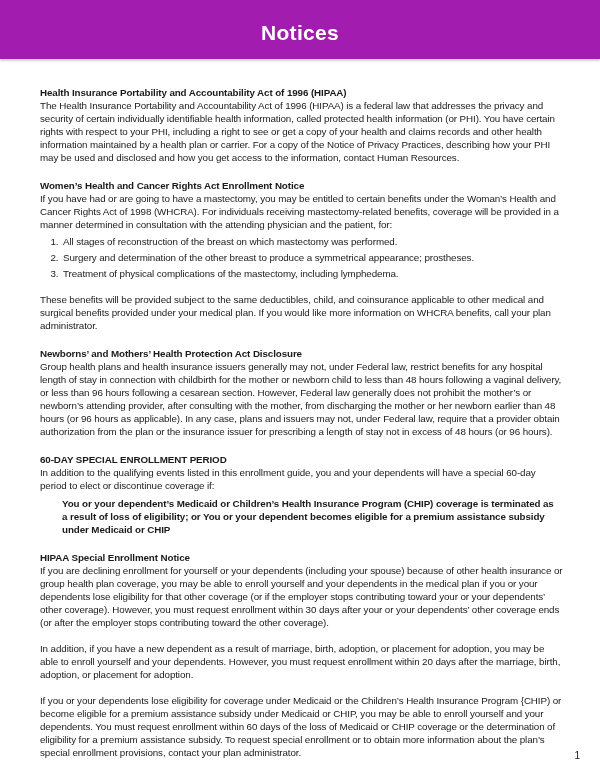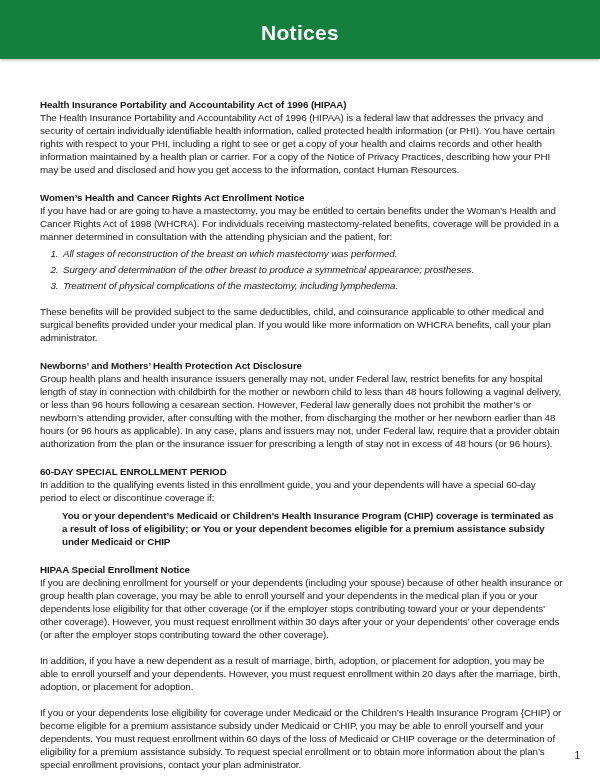--- a/index.html
+++ b/index.html
@@ -11,55 +11,54 @@
   .page {
     position: relative;
     width: 600px;
     height: 776px;
     background: #ffffff;
     font-family: "Liberation Sans", sans-serif;
     overflow: hidden;
   }
   .header {
     height: 59px;
-    background: #15803d;
+    background: #a21caf;
     display: flex;
     align-items: center;
     justify-content: center;
     box-shadow: 0 2px 2px rgba(0,0,0,0.18);
   }
   .header h1 {
     margin: 0;
     padding-top: 6px;
     color: #ffffff;
     font-size: 21px;
     font-weight: bold;
     letter-spacing: 0.3px;
   }
   .content {
     padding: 27px 36px 0 40px;
     color: #1a1a1a;
     font-size: 9.8px;
     line-height: 13px;
     letter-spacing: -0.1px;
   }
-  section { margin: 12px 0 15px 0; }
+  section { margin: 0 0 15px 0; }
   section:last-child { margin-bottom: 0; }
   .content h2 {
     font-size: 9.8px;
     font-weight: bold;
     margin: 0;
     padding: 0;
   }
   .content p { margin: 0; }
   .para-gap { margin-top: 13px !important; }
   ol {
     margin: 4px 0 0 0;
     padding-left: 21px;
-    font-style: italic;
   }
   ol li {
     margin-top: 3px;
     padding-left: 2px;
   }
   .indent {
     margin-top: 5px !important;
     padding-left: 22px;
     padding-right: 6px;
     font-weight: bold;

